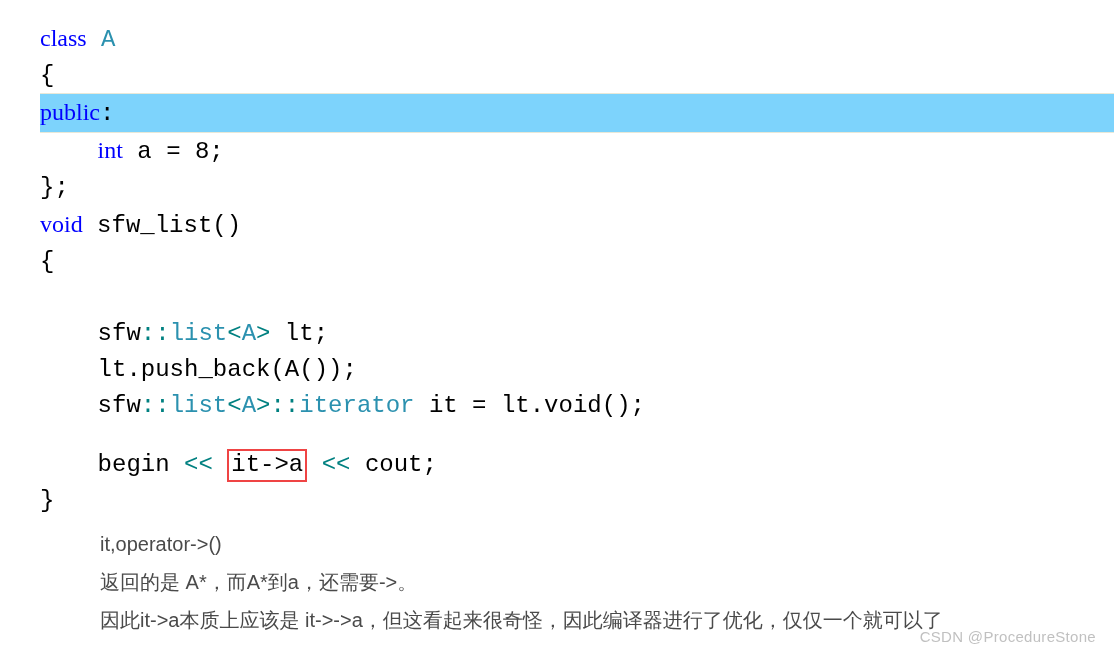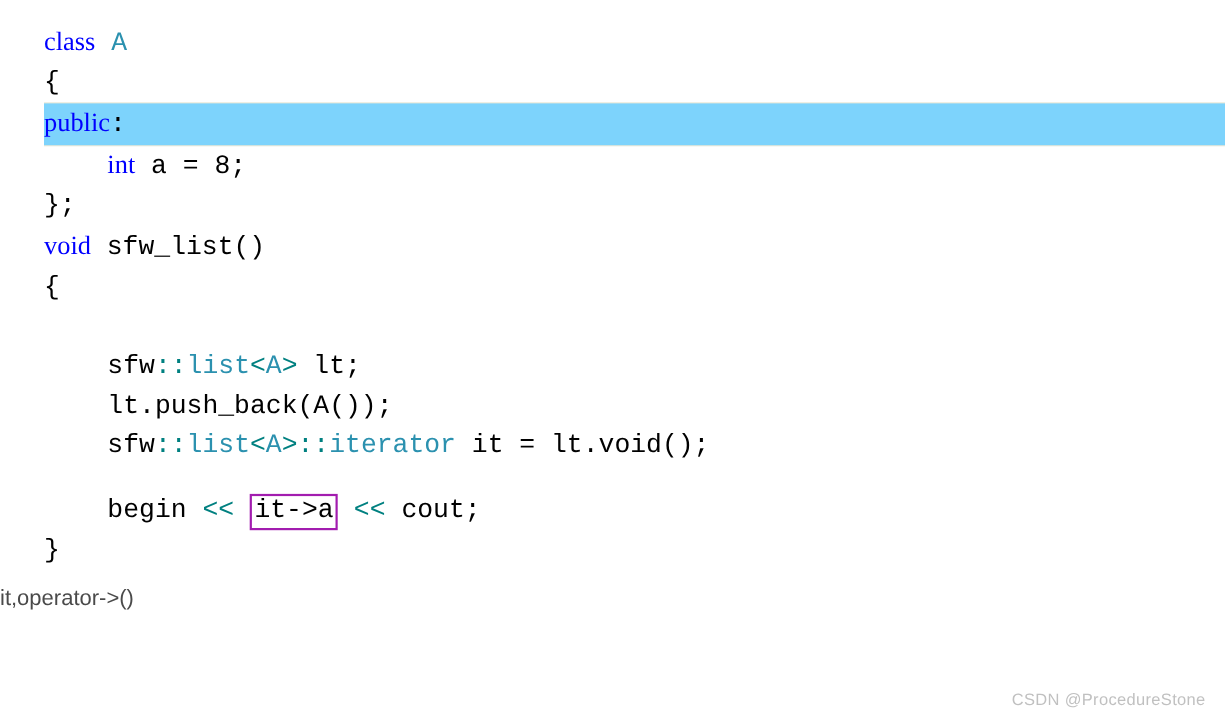--- a/index.html
+++ b/index.html
@@ -22,31 +22,32 @@
   .kw-blue { color: #0000ff; font-family: Liberation Serif, serif; }
   .type-teal { color: #2b91af; }
   .op { color: #008080; }
   .highlight-line {
     background: #7dd3fc;
     display: inline-block;
     width: 100%;
     box-shadow: 0 -1px 0 #e8e8d8, 0 1px 0 #e8e8d8;
   }
   .redbox {
-    border: 2px solid #a21caf;
+    border: 2px solid #ef4444;
     padding: 0 2px;
     display: inline-block;
     line-height: 1.2;
     margin-top: 25px;
   }
   .explain {
     font-family: "Microsoft YaHei", "PingFang SC", sans-serif;
     font-size: 20px;
     color: #4a4a4a;
     line-height: 1.9;
+    padding-left: 100px;
     padding-right: 40px;
     margin-top: 6px;
   }
   .watermark {
     position: absolute;
     right: 18px;
     bottom: 10px;
     font-family: sans-serif;
     font-size: 15px;
     color: rgba(140,140,140,0.55);
@@ -65,15 +66,17 @@
 <span>{</span>
 
 <span><span>    </span><span>sfw</span><span class="op">::</span><span class="type-teal">list</span><span class="op">&lt;</span><span class="type-teal">A</span><span class="op">&gt;</span><span> lt;</span></span>
 <span><span>    </span><span>lt.push_back(A());</span></span>
 <span><span>    </span><span>sfw</span><span class="op">::</span><span class="type-teal">list</span><span class="op">&lt;</span><span class="type-teal">A</span><span class="op">&gt;</span><span class="op">::</span><span class="type-teal">iterator</span><span> it = lt.void();</span></span>
 <span><span>    </span><span>begin </span><span class="op">&lt;&lt;</span><span> </span><span class="redbox">it-&gt;a</span><span> </span><span class="op">&lt;&lt;</span><span> cout;</span></span>
 <span>}</span></div>
 
 <div class="explain">
   <div>it,operator-&gt;()</div>
+  <div>返回的是 A*，而A*到a，还需要-&gt;。</div>
+  <div>因此it-&gt;a本质上应该是 it-&gt;-&gt;a，但这看起来很奇怪，因此编译器进行了优化，仅仅一个就可以了</div>
 </div>
 
 <div class="watermark">CSDN @ProcedureStone</div>
 
 </body></html>

